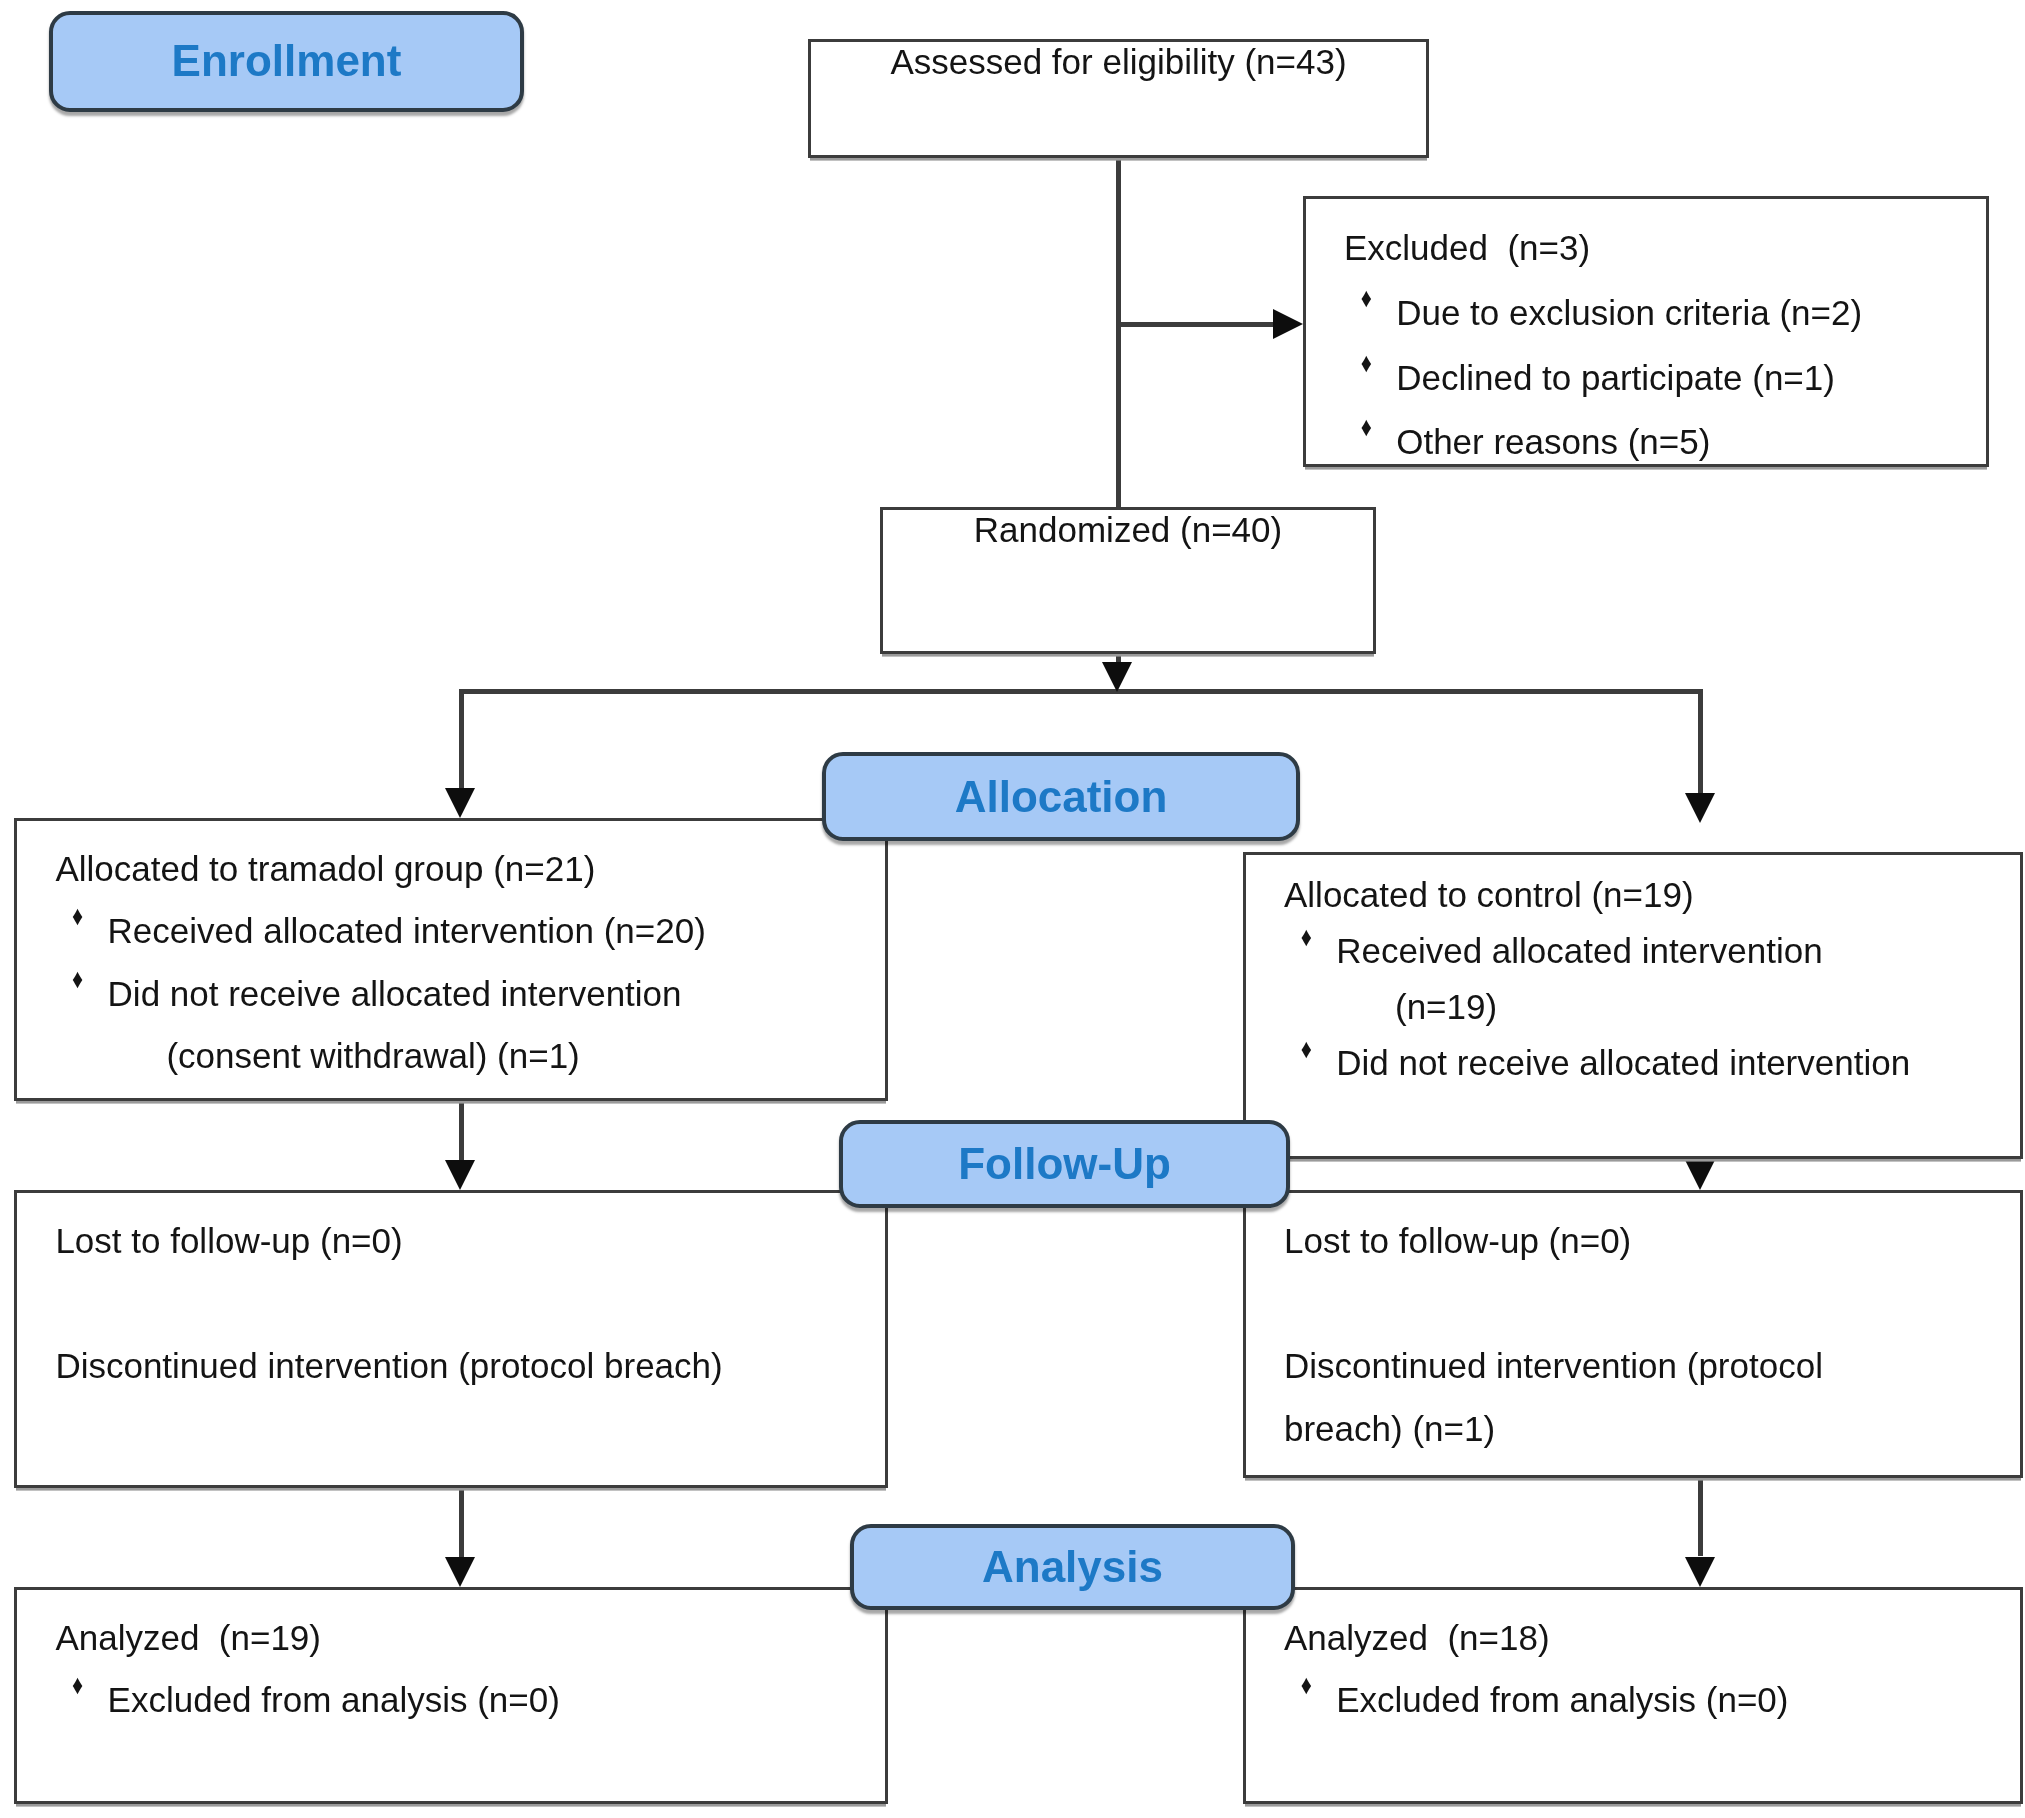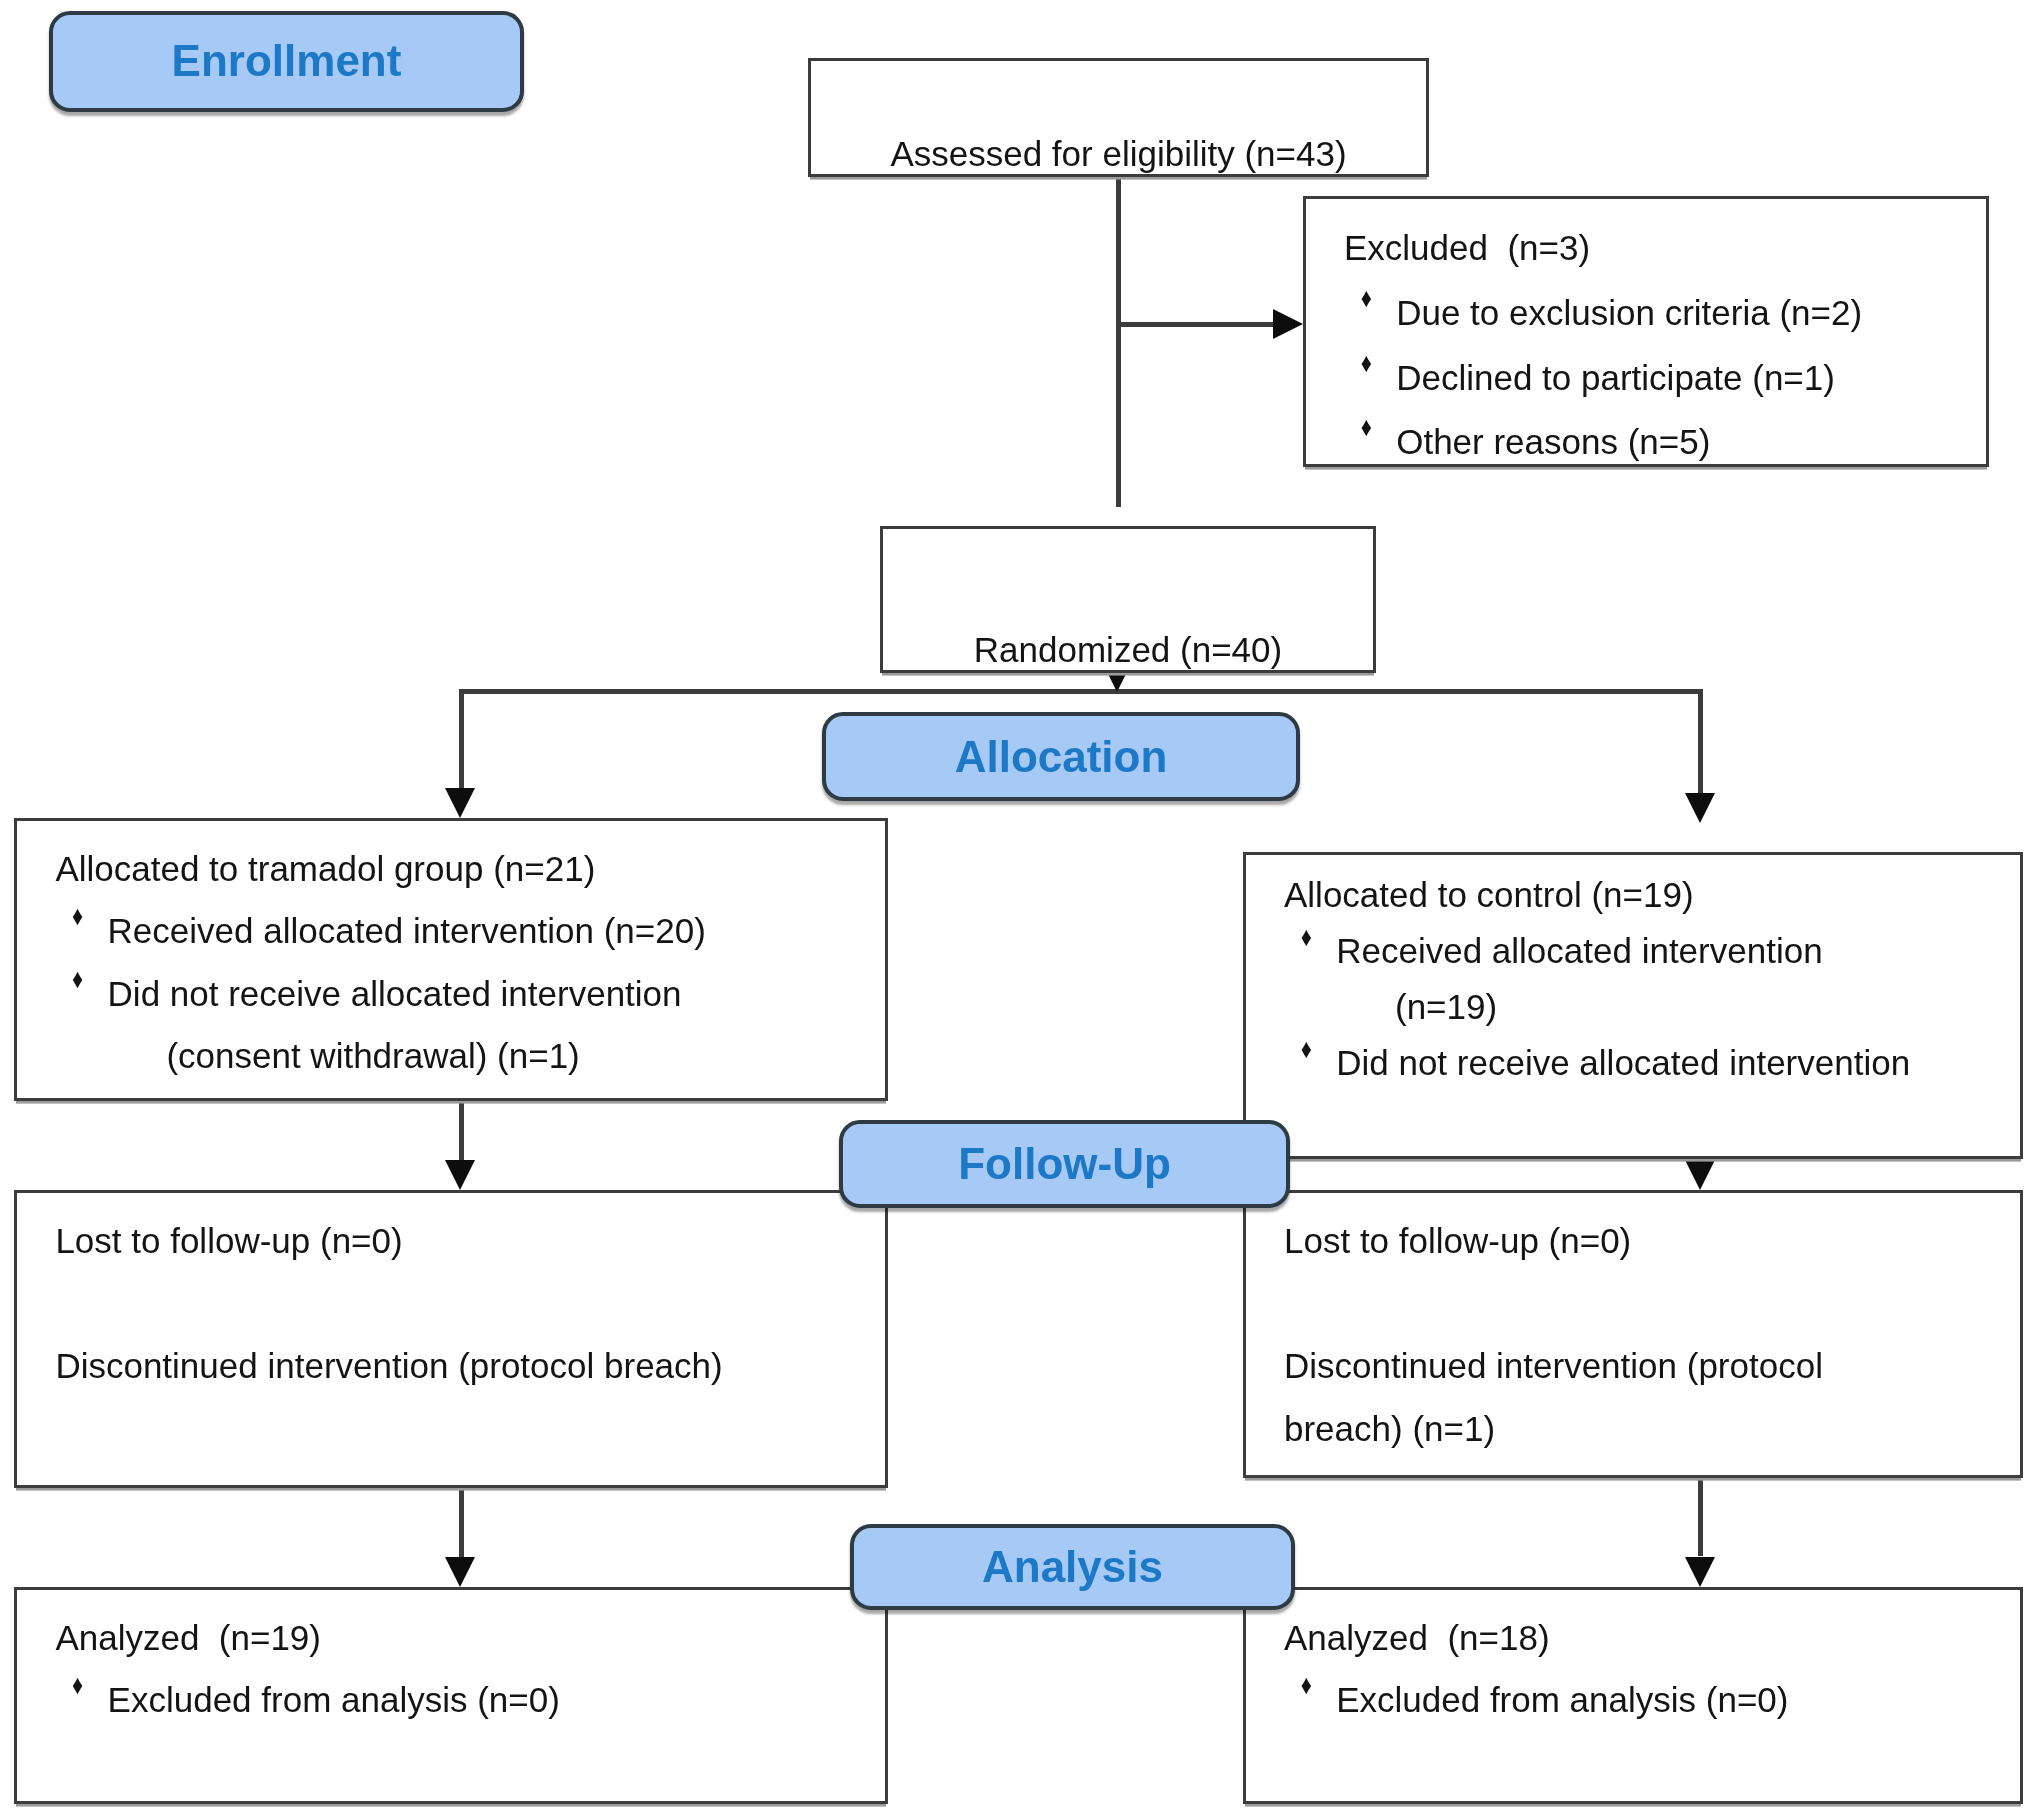--- a/index.html
+++ b/index.html
@@ -17,21 +17,21 @@
   }
   .box{
     position:absolute;
     background:#ffffff;
     border:3.9px solid var(--line-color);
     box-sizing:border-box;
     font-size:35px;
     z-index:3;
     box-shadow:0 4.6px 0 -2px #9a9a9a;
   }
-  .center-box{display:flex;align-items:flex-end;justify-content:center;text-align:center;margin-top:19px;}
+  .center-box{display:flex;align-items:flex-start;justify-content:center;text-align:center;}
   .content{padding:17px 38px;}
   .line{white-space:pre-wrap;line-height:1.78;}
   .excl .line{line-height:1.85;}
   .tight .line{line-height:1.6;}
   .bullet-line{display:flex;line-height:1.78;padding-left:9.2px;}
   .excl .bullet-line{line-height:1.85;}
   .tight .bullet-line{line-height:1.6;}
   .bullet-glyph{
     flex:0 0 auto;
     width:26px;margin-right:17px;
@@ -108,21 +108,21 @@
 <div class="vline" style="left:1116px;top:654px;height:10.5px;"></div>
 <div class="arrow-down" style="left:1102px;top:662px;"></div>
 <div class="hline" style="left:459px;top:689px;width:1244px;"></div>
 
 <div class="vline" style="left:459px;top:691px;height:98px;"></div>
 <div class="arrow-down" style="left:445px;top:788px;"></div>
 
 <div class="vline" style="left:1698px;top:691px;height:103px;"></div>
 <div class="arrow-down" style="left:1685px;top:793px;"></div>
 
-<div class="stage-label" style="left:822px;top:712px;width:478px;height:89px;border-radius:21px;">Allocation</div>
+<div class="stage-label" style="left:822px;top:752px;width:478px;height:89px;border-radius:21px;">Allocation</div>
 
 <div class="box" style="left:14.4px;top:818px;width:874px;height:283px;">
   <div class="content">
     <div class="line">Allocated to tramadol group (n=21)</div>
     <div class="bullet-line">
       <span class="bullet-glyph">♦</span>
       <span>Received allocated intervention (n=20)</span>
     </div>
     <div class="bullet-line">
       <span class="bullet-glyph">♦</span>

